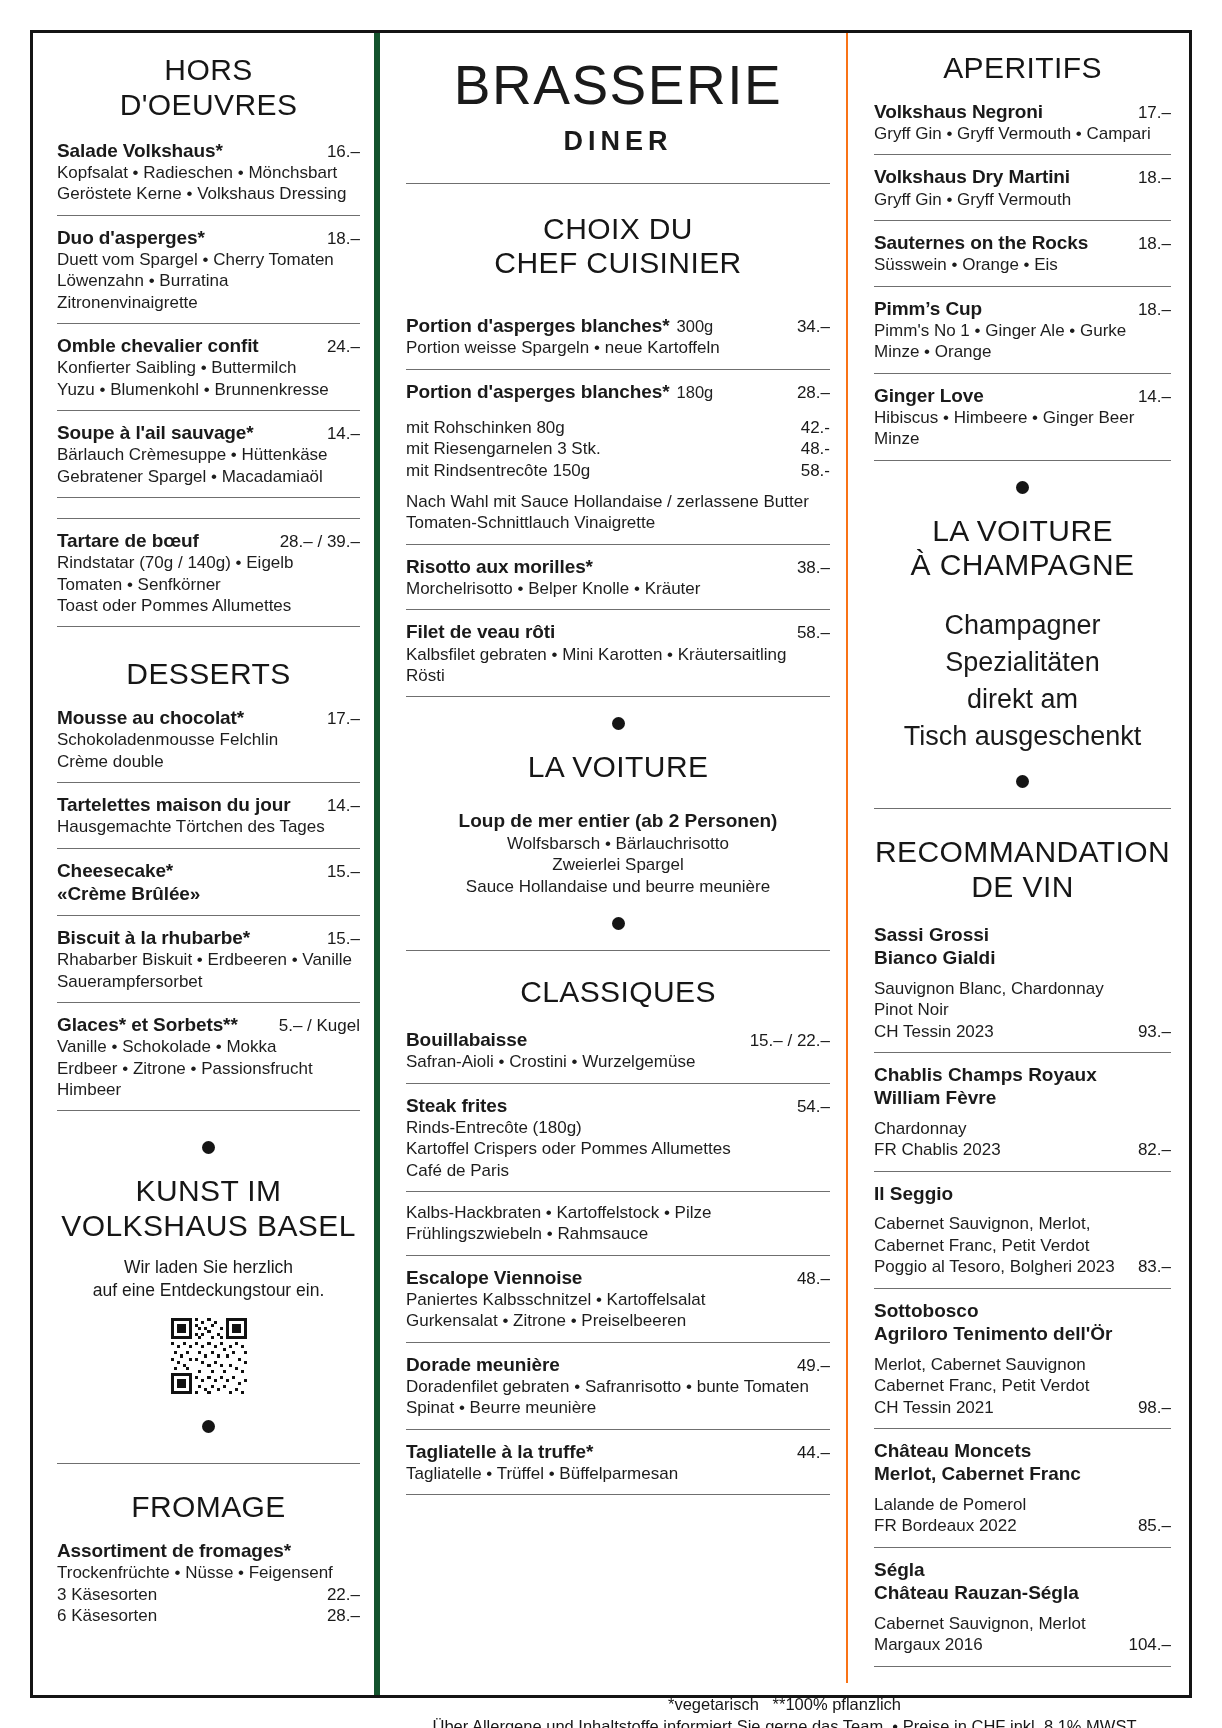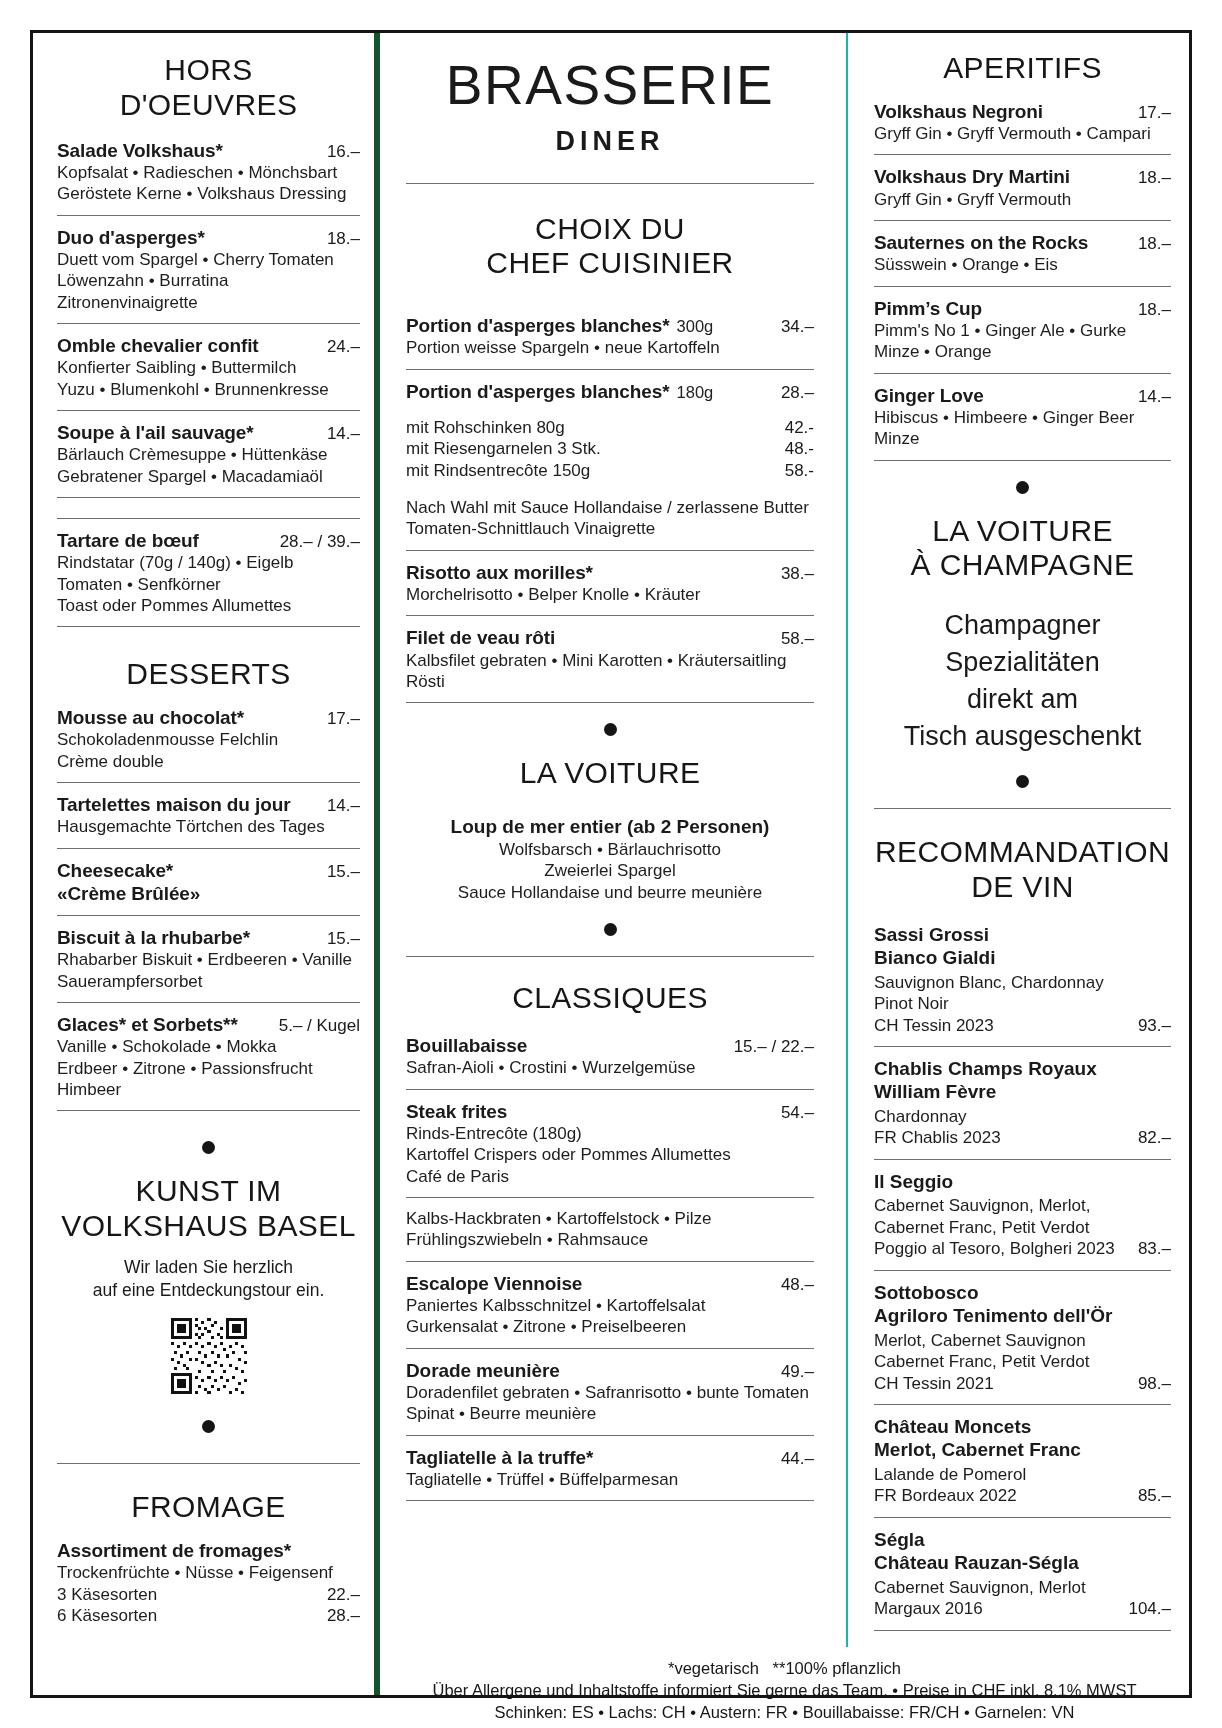--- a/index.html
+++ b/index.html
@@ -5,22 +5,22 @@
   *{box-sizing:border-box;margin:0;padding:0}
   body{margin:0;background:#e9e9e9}
   .page{position:relative;width:1222px;height:1728px;background:#fff;
         font-family:"Liberation Sans",sans-serif;color:#1a1a1a;overflow:hidden}
   .frame{position:absolute;left:30px;top:30px;width:1162px;height:1668px;
          border:3px solid #141414;display:flex;background:#fff}
   .col-left{flex:0 0 347px;width:347px;border-right:6px solid #14532d;
             padding:18px 14px 20px 24px;display:flex;flex-direction:column}
   .main{flex:1;display:flex;flex-direction:column;min-width:0}
   .cols{display:flex;flex:1 0 auto}
-  .col-center{flex:0 0 468px;width:468px;border-right:2px solid #14b8a6;
-              padding:22px 32px 6px 26px}
+  .col-center{flex:0 0 468px;width:468px;border-right:2px solid #f97316;
+              padding:22px 16px 6px 26px}
   .col-right{flex:1;padding:18px 18px 6px 26px}
   .sec-title{font-size:30px;line-height:1.16;text-align:center;font-weight:400;
              letter-spacing:.4px;color:#161616}
   .head{display:flex;justify-content:space-between;align-items:baseline;gap:10px}
   .nm-group{display:flex;align-items:baseline;gap:7px;min-width:0}
   .nm{font-weight:700;font-size:19px;line-height:1.22;letter-spacing:-.1px}
   .wt{font-weight:400;font-size:16.5px;color:#222}
   .pr{font-weight:400;font-size:17px;white-space:nowrap}
   .ds{font-size:17px;line-height:1.26;color:#1d1d1d}
   .opt{display:flex;justify-content:space-between;align-items:baseline;gap:8px}
@@ -29,32 +29,32 @@
   .left-title{margin:2px 0 16px}
   .desserts-title{margin:20px 0 14px}
   .invite{font-size:17.5px;line-height:1.32;text-align:center;margin-top:12px}
   .qr{display:block;margin:16px auto 6px}
   .fromage-title{margin:16px 0 14px}
   .brand-title{font-size:55px;line-height:1.1;text-align:center;font-weight:400;letter-spacing:1.5px}
   .brand-sub{font-size:27px;text-align:center;letter-spacing:5px;margin-top:10px;font-weight:700}
   .brand-rule{margin:26px 0 0}
   .choix-title{margin:28px 0 33px}
   .addons{margin-top:14px}
-  .notes{margin-top:16px}
+  .notes{margin-top:10px}
   .voiture-title{margin:4px 0 24px}
   .voiture{text-align:center}
   .voiture .dish{font-weight:700;font-size:19px;line-height:1.25}
   .voiture .chf{margin-top:18px;font-size:18px}
   .classiques-title{margin:24px 0 18px}
   .aperitifs-title{margin:0 0 14px}
   .champ-title{margin:4px 0 0}
   .champ{font-size:27px;line-height:1.37;text-align:center;margin-top:24px}
   .vin-title{margin:26px 0 18px}
   .wnm{font-weight:700;font-size:19px;line-height:1.24}
-  .wine-body{margin-top:2px}
+  .wine-body{margin-top:8px}
   .footer{margin-top:auto;text-align:center;font-size:16.5px;line-height:1.35;
           padding:10px 6px 14px;color:#161616}
   .footer .pre{white-space:pre}
 </style>
 </head>
 <body>
 
 <div class="page">
   <div class="frame">
 

